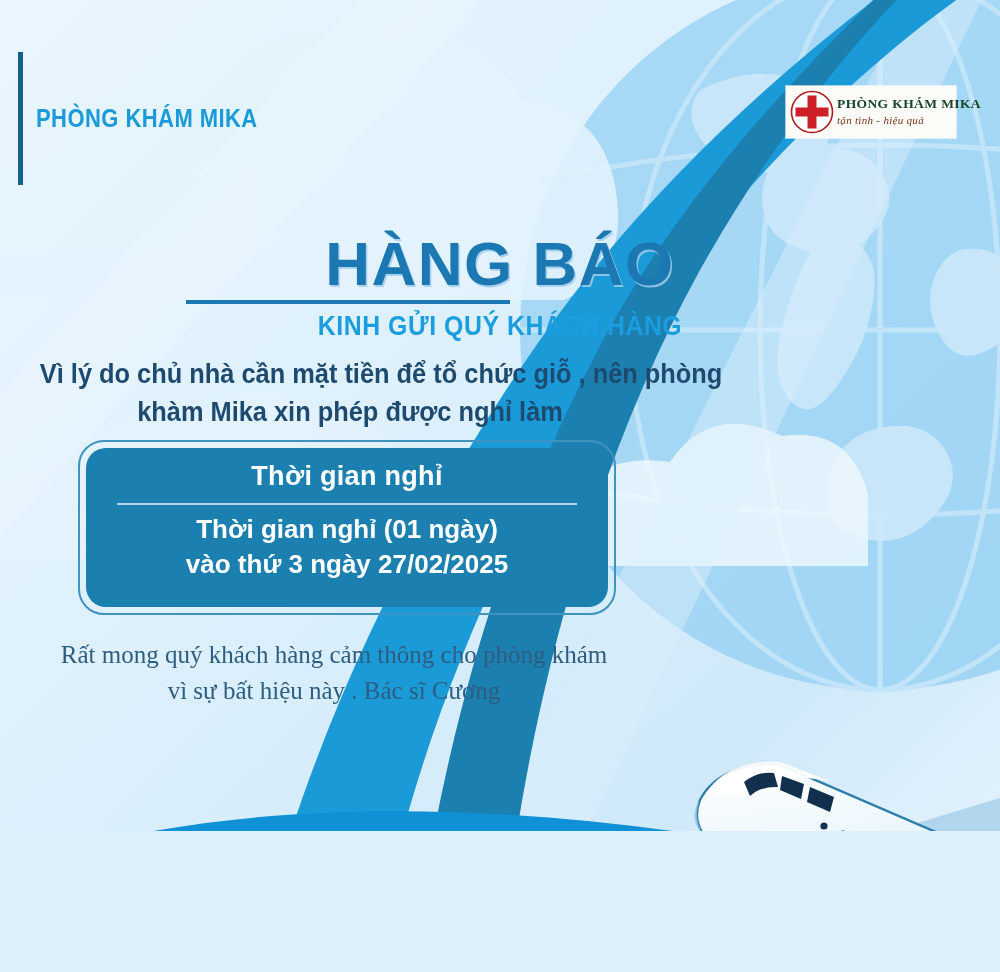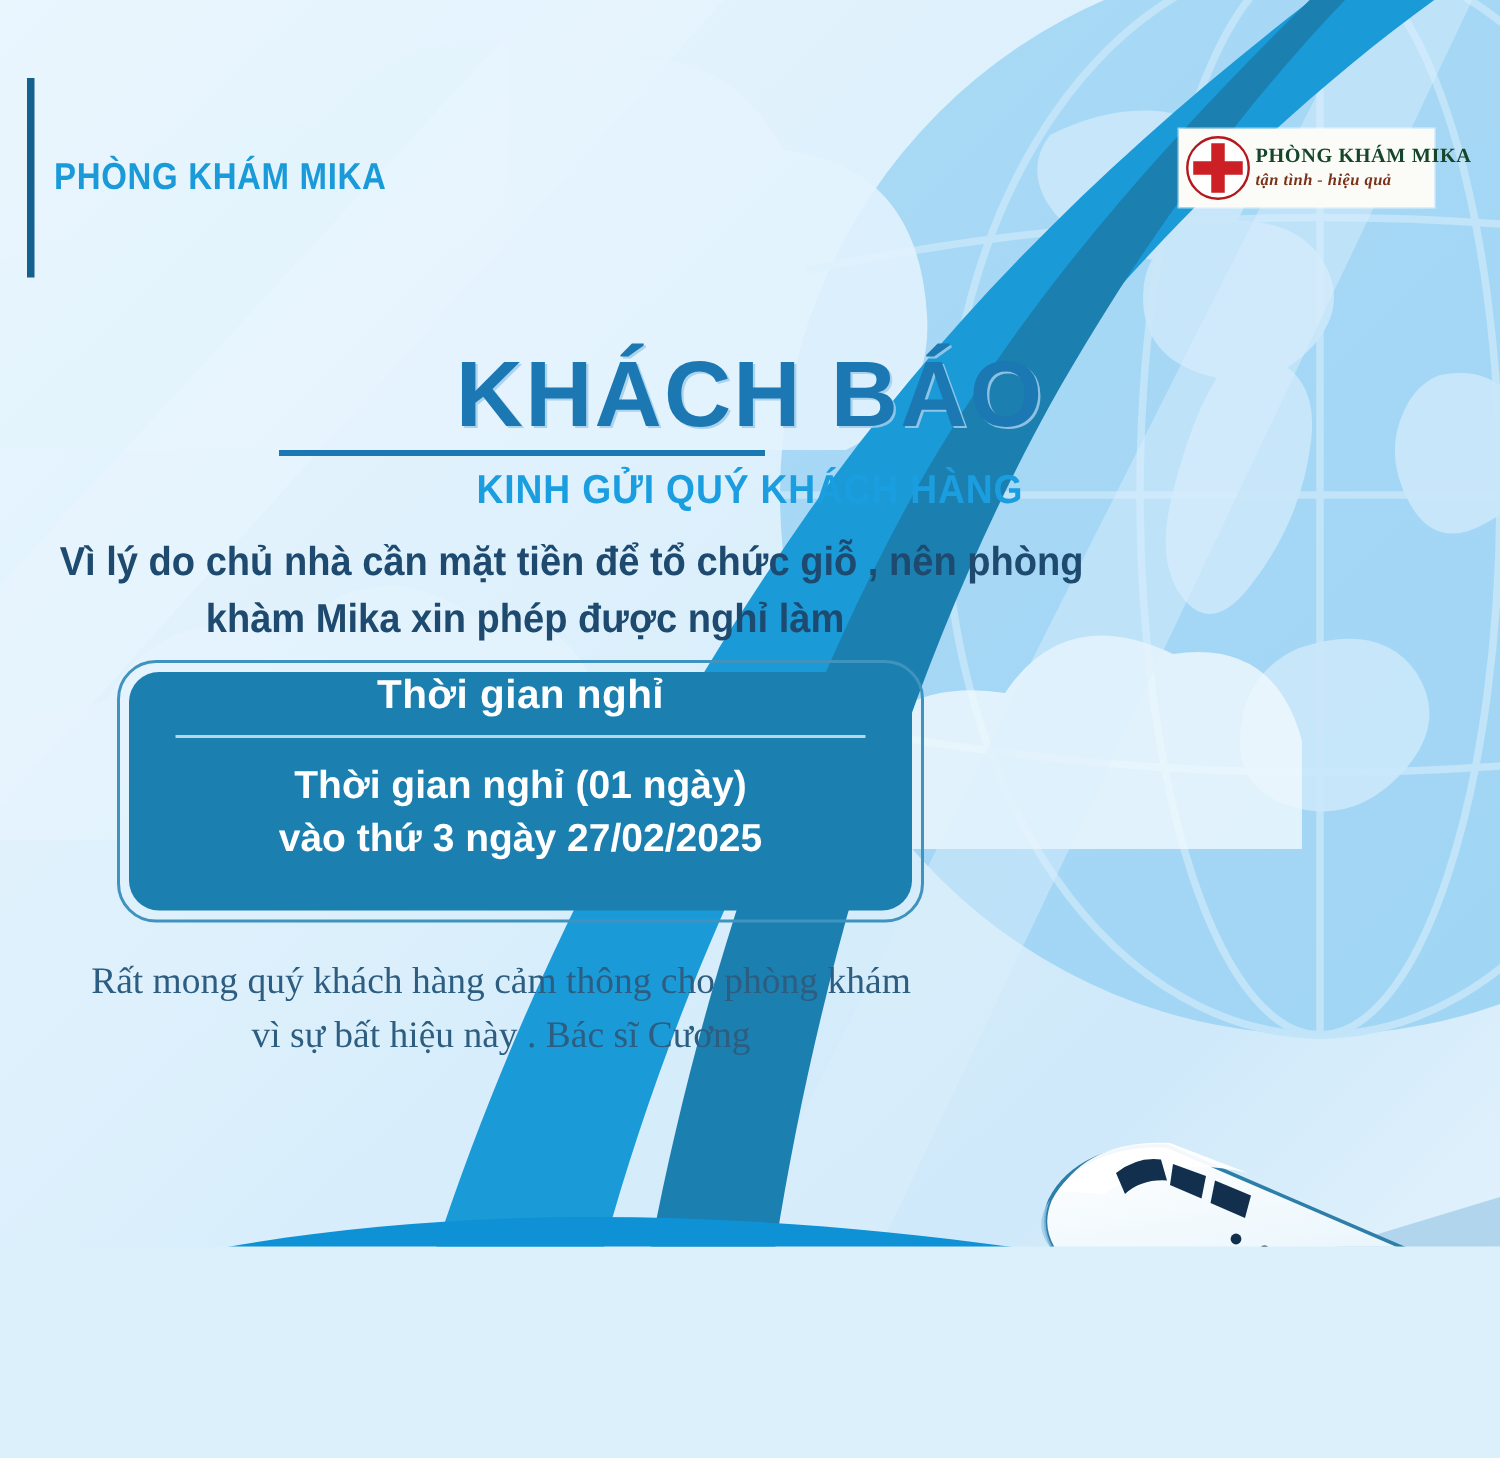--- a/index.html
+++ b/index.html
@@ -34,21 +34,21 @@
   }
   .logo-cross-wrap{width:46px;height:46px;flex:0 0 46px;position:relative;margin-left:3px;}
   .logo-text{display:flex;flex-direction:column;justify-content:center;margin-left:2px;}
   .logo-name{
     font-family:"Liberation Serif", serif;
     font-size:13.5px;font-weight:bold;color:#16452a;letter-spacing:.4px;
     white-space:nowrap;line-height:1.1;
   }
   .logo-slogan{
     font-family:"Liberation Serif", serif;
-    font-size:11px;font-style:italic;font-weight:bold;color:#7a3318;
+    font-size:11px;font-style:italic;font-weight:normal;color:#7a3318;
     letter-spacing:.3px;white-space:nowrap;line-height:1.2;margin-top:2px;
   }
 
   
   .title-main{
     position:absolute;left:0;right:0;top:233px;text-align:center;
     font-size:62px;font-weight:bold;letter-spacing:1.5px;
     color:#1b78b2;line-height:1;
     text-shadow:1.5px 1.5px 0 rgba(160,205,235,.85);
   }
@@ -78,21 +78,21 @@
     padding:6px;box-sizing:border-box;
   }
   .card-inner{
     width:100%;height:100%;box-sizing:border-box;
     background:#1b7fb0;border-radius:20px;
     display:flex;flex-direction:column;align-items:center;
   }
   .card-title{
     width:100%;text-align:center;color:#ffffff;
     font-size:27px;font-weight:bold;letter-spacing:.3px;
-    padding-bottom:11px;
+    padding-top:13px;padding-bottom:11px;
   }
   .card-divider{
     width:88%;height:2px;background:#cfe6f3;opacity:.85;
   }
   .card-body{
     flex:1;display:flex;flex-direction:column;justify-content:center;
     align-items:center;color:#ffffff;text-align:center;
     font-size:26px;font-weight:bold;line-height:1.33;padding-bottom:18px;
   }
   .card-body div{white-space:nowrap;}
@@ -203,21 +203,21 @@
         <circle cx="23" cy="23" r="20.5" fill="#ffffff" stroke="#b3181f" stroke-width="1.6"></circle>
         <path d="M18.5 6.5 h9 v12 h12 v9 h-12 v12 h-9 v-12 h-12 v-9 h12 z" fill="#cc2026"></path>
       </svg>
     </div>
     <div class="logo-text">
       <div class="logo-name">PHÒNG KHÁM MIKA</div>
       <div class="logo-slogan">tận tình - hiệu quả</div>
     </div>
   </div>
 
-  <div class="title-main">KHÁCH BÁO</div>
+  <div class="title-main">HÀNG BÁO</div>
   <div class="title-rule"></div>
   <div class="title-sub">KINH GỬI QUÝ KHÁCH HÀNG</div>
 
   <div class="body-text">
     <div>Vì lý do chủ nhà cần mặt tiền để tổ chức giỗ , nên phòng</div>
     <div>khàm Mika xin phép được nghỉ làm</div>
   </div>
 
   <div class="card-outer">
     <div class="card-inner">

